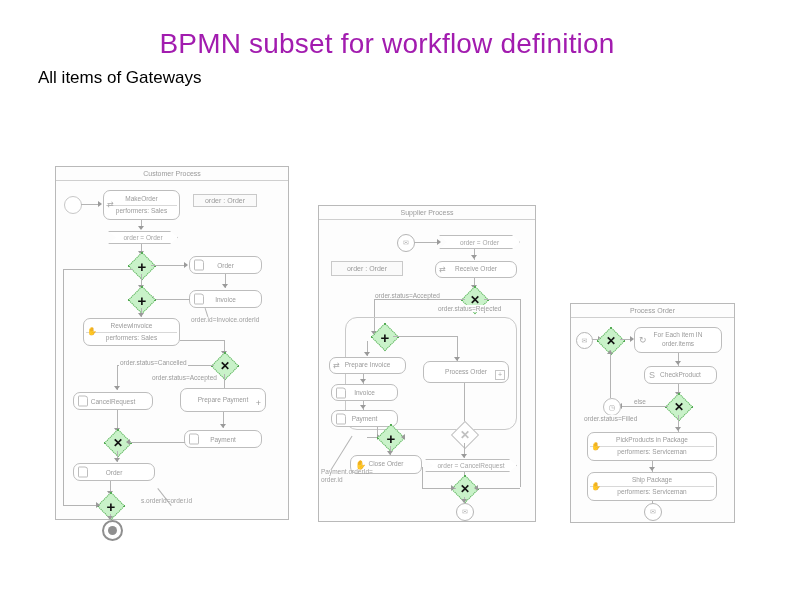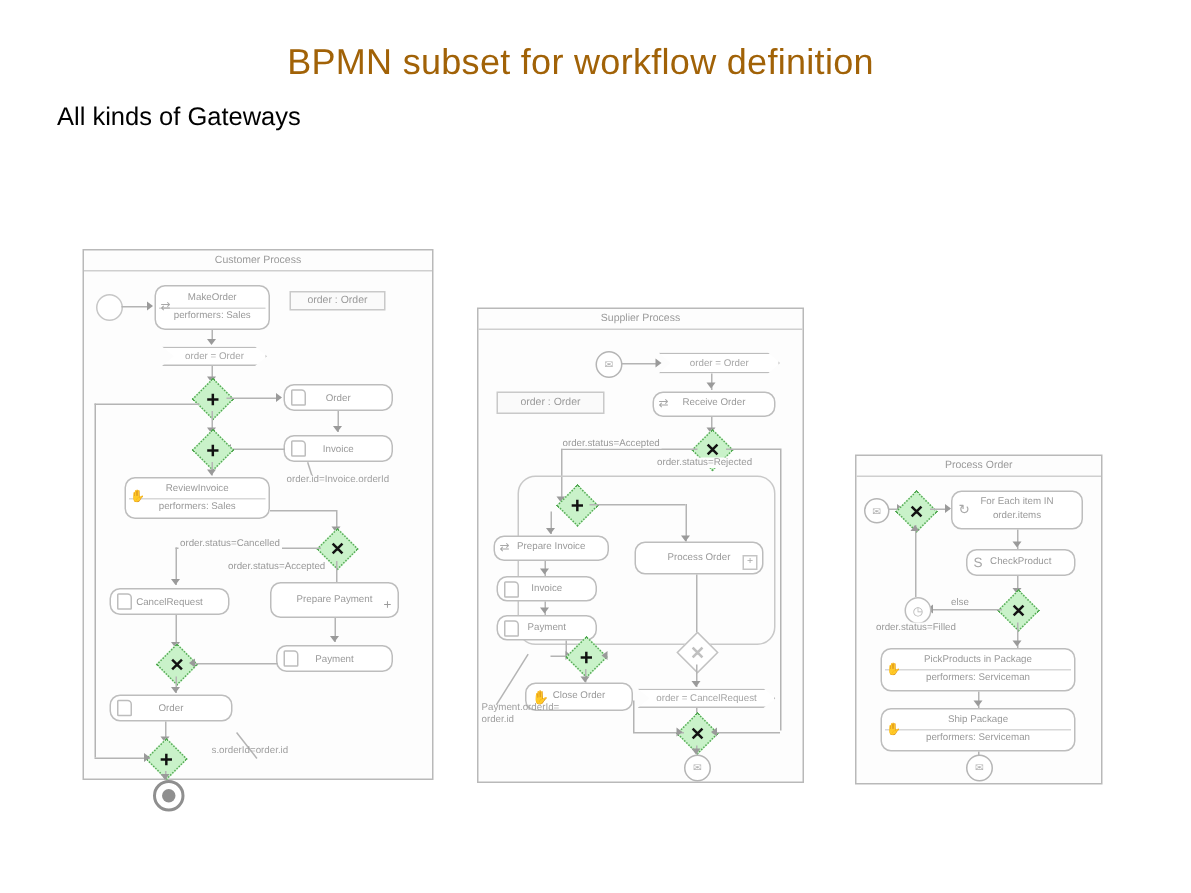--- a/index.html
+++ b/index.html
@@ -5,21 +5,21 @@
   html,body{margin:0;padding:0;}
   body{
     width:794px;height:595px;background:#ffffff;
     font-family:"Liberation Sans", sans-serif;
     overflow:hidden;position:relative;
   }
   #slide{position:absolute;inset:0;}
 
   .slide-title{
     position:absolute;left:0;top:28px;width:774px;text-align:center;
-    font-size:24px;color:#a16207;letter-spacing:0.2px;
+    font-size:28px;color:#a21caf;letter-spacing:0.2px;
   }
   .slide-subtitle{
     position:absolute;left:38px;top:68px;
     font-size:17px;color:#000;
   }
 
   
   .panel{
     position:absolute;background:#fdfdfd;
     border:1px solid #b9b9b9;
@@ -139,21 +139,21 @@
   }
   .ticon-loop{position:absolute;left:3px;top:50%;transform:translateY(-50%);color:#a8a8a8;font-size:8px;}
   .ticon-center{position:absolute;left:4px;top:50%;transform:translateY(-50%);color:#a8a8a8;font-size:9px;}
 </style>
 </head>
 <body>
 
 <div id="slide">
 
   <div class="slide-title">BPMN subset for workflow definition</div>
-  <div class="slide-subtitle">All kinds of Gateways</div>
+  <div class="slide-subtitle">All items of Gateways</div>
 
   <div class="panel" style="left:55px;top:166px;width:232px;height:352px;">
     <div class="panel-title">Customer Process</div>
     <div class="panel-body">
 
       <div class="ev start" style="left:8px;top:16px;width:16px;height:16px;"></div>
       <div class="ln lnh" style="left:25px;top:24px;width:18px;"></div>
       <div class="arrow-r" style="left:42px;top:21px;"></div>
 
       <div class="node task" style="left:47px;top:10px;width:77px;height:30px;">

